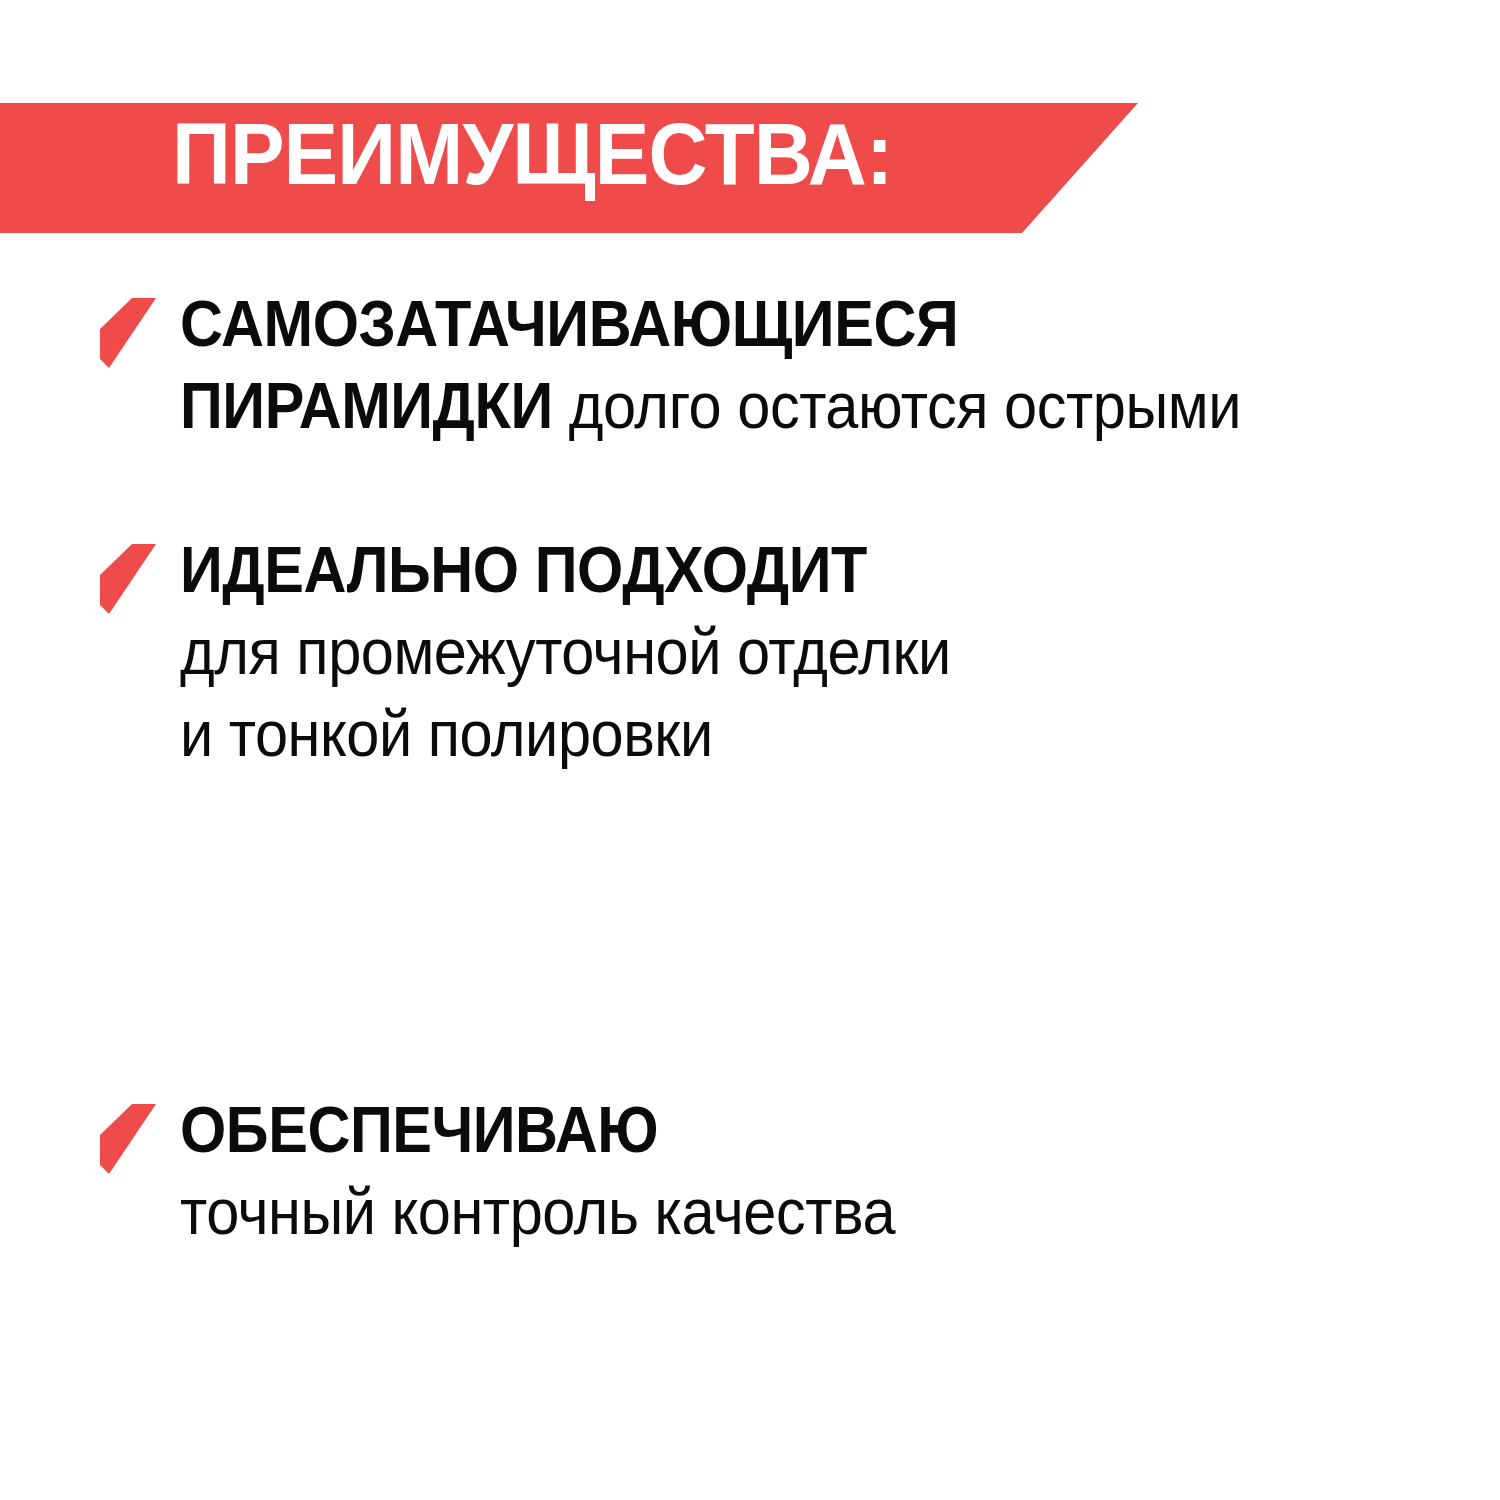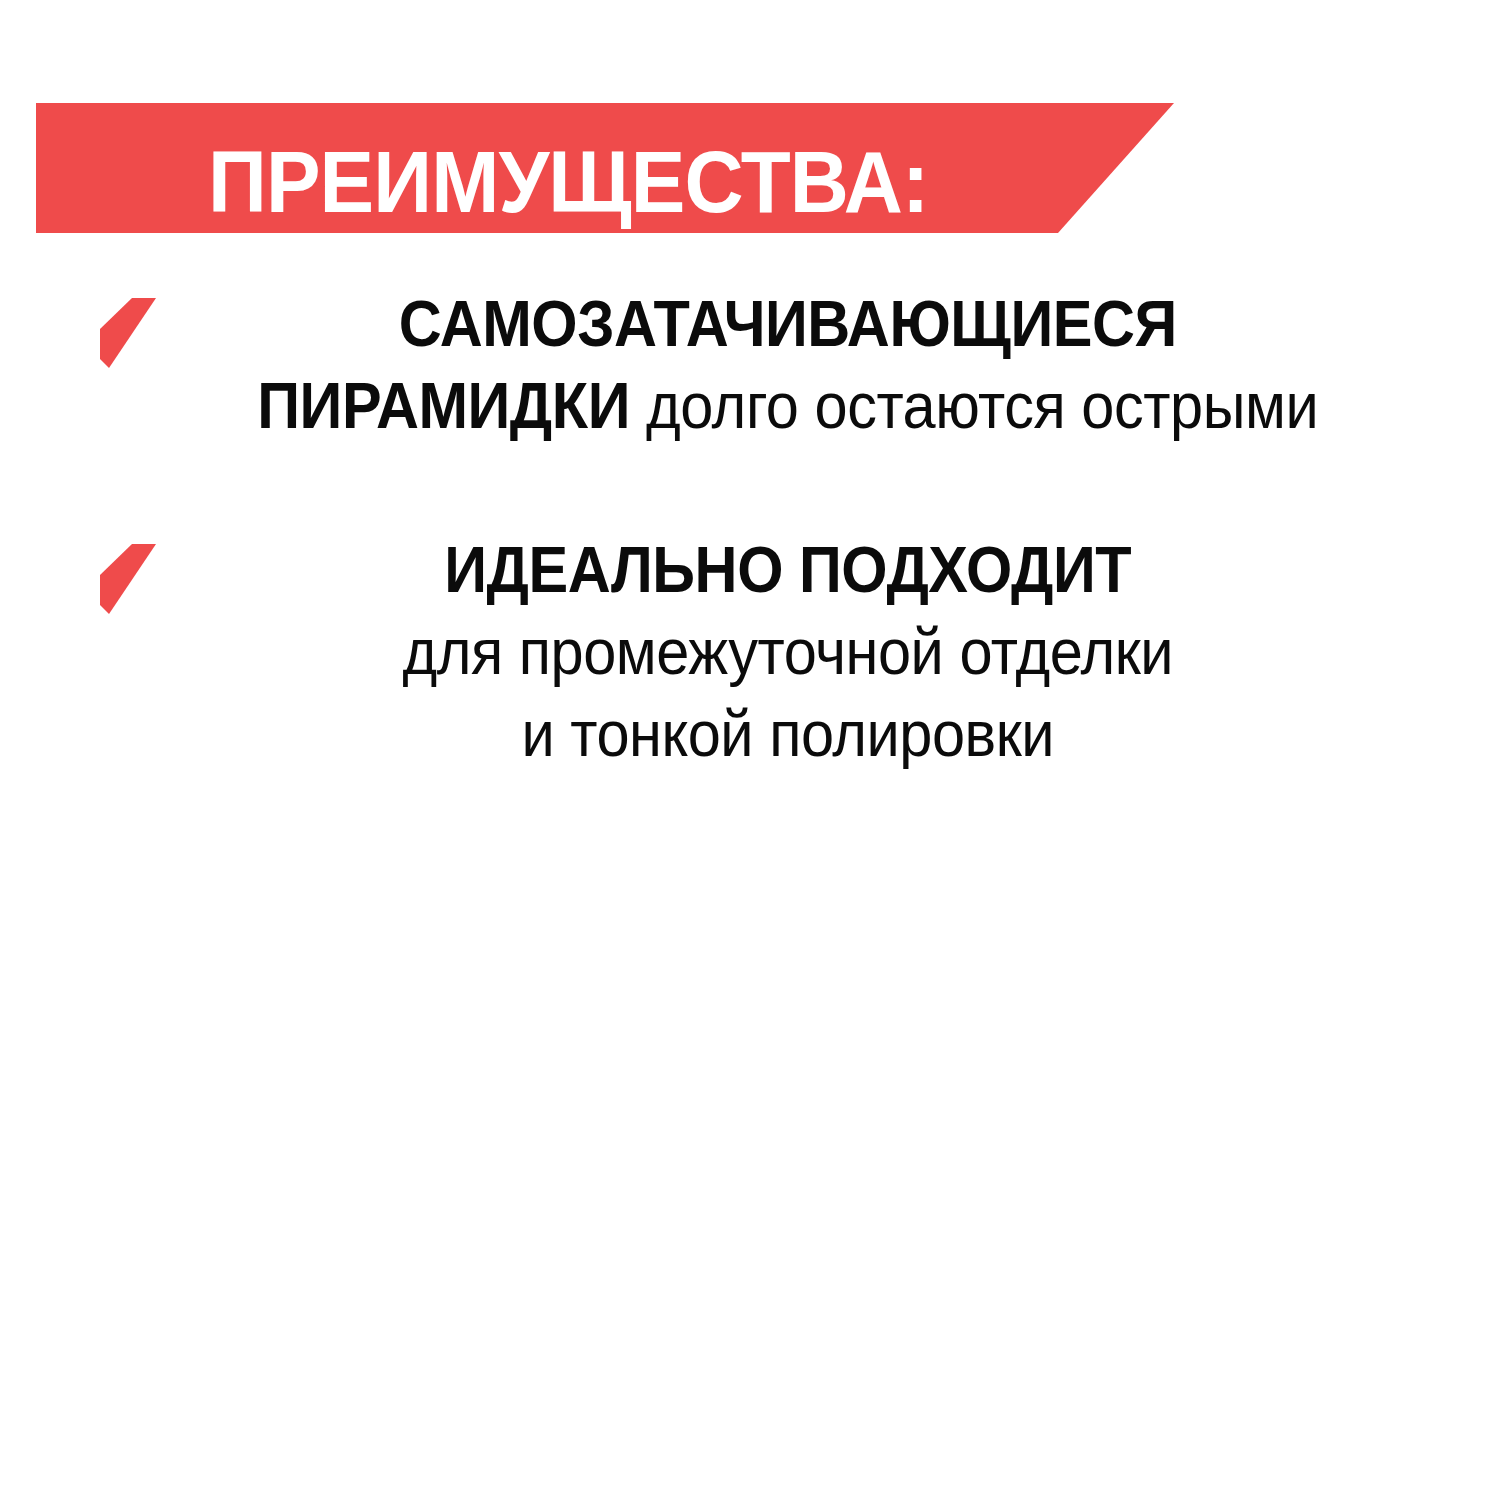--- a/index.html
+++ b/index.html
@@ -5,29 +5,29 @@
   html,body{margin:0;padding:0;background:#ffffff;}
   .page{
     position:relative;width:1500px;height:1500px;background:#ffffff;overflow:hidden;
     font-family:"Liberation Sans","DejaVu Sans",sans-serif;color:#0b0b0b;
   }
   
   .banner{
     position:absolute;top:103px;left:0;width:1138px;height:130px;
     background:#ef4b4b;
     clip-path:polygon(0 0,100% 0,calc(100% - 116px) 100%,0 100%);
-    display:flex;align-items:flex-end;margin-left:36px;
+    display:flex;align-items:flex-start;
   }
   .banner-text{
     margin:0;padding-left:185px;
     font-size:88px;font-weight:700;letter-spacing:-1px;color:#ffffff;
     white-space:nowrap;transform:scaleX(0.93);transform-origin:0 50%;
   }
   
-  .item{position:absolute;left:100px;right:13px;text-align:center;}
+  .item{position:absolute;left:100px;right:13px;}
   .bullet{position:absolute;left:0;top:15px;width:56px;height:70px;}
   .bullet svg{display:block;width:56px;height:70px;}
   .bullet polygon{fill:#ef4b4b;}
   .item-text{
     margin-left:80px;white-space:nowrap;
     transform:scaleX(0.93);transform-origin:0 0;
   }
   .line{font-size:64px;line-height:82px;font-weight:400;letter-spacing:-0.5px;}
   .line b{font-weight:700;}
 </style>
@@ -59,15 +59,26 @@
         </svg>
       </span>
     <div class="item-text">
       <div class="line"><b>ИДЕАЛЬНО ПОДХОДИТ</b><span></span></div>
       <div class="line"><b></b><span>для промежуточной отделки</span></div>
       <div class="line"><b></b><span>и тонкой полировки</span></div>
     </div>
   </section>
 
 
+  <section class="item" style="top:1089px">
+    <span class="bullet">
+        <svg viewBox="0 0 56 70" aria-hidden="true">
+          <polygon points="32,0 56,0 9,70 0,61 0,31"></polygon>
+        </svg>
+      </span>
+    <div class="item-text">
+      <div class="line"><b>ОБЕСПЕЧИВАЮ</b><span></span></div>
+      <div class="line"><b></b><span>точный контроль качества</span></div>
+    </div>
+  </section>
 
 
 </div>
 
 </body></html>

